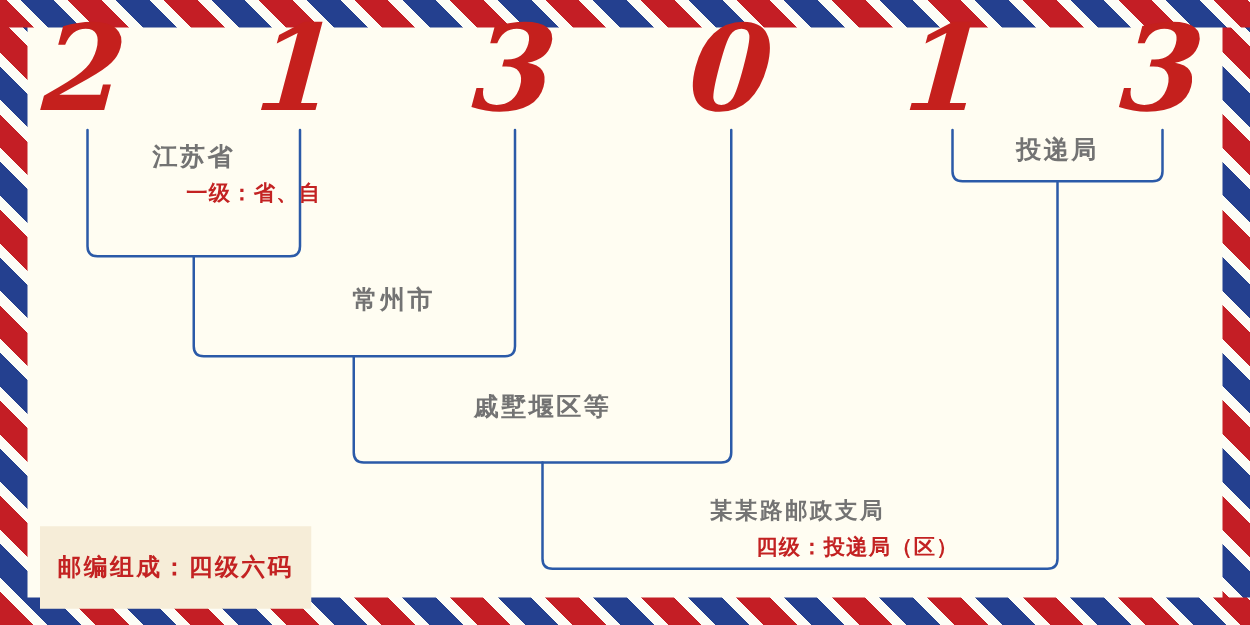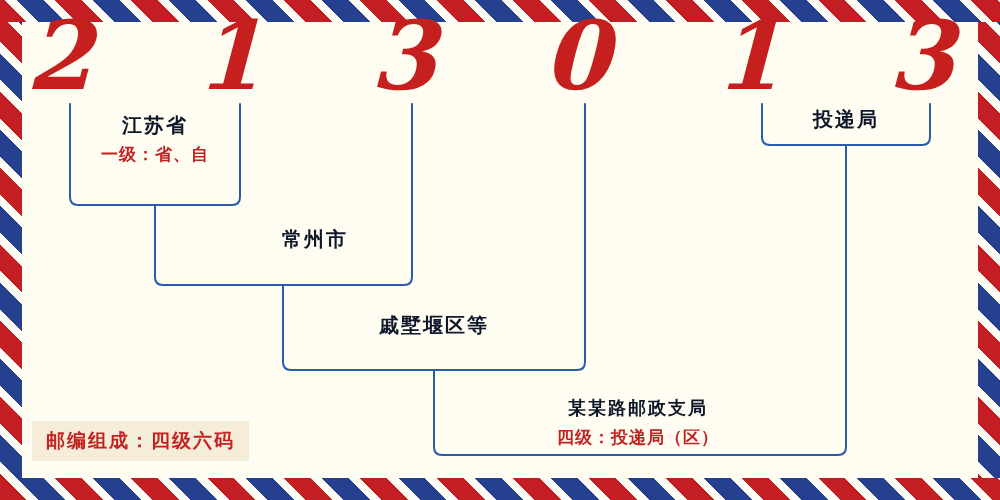--- a/index.html
+++ b/index.html
@@ -63,29 +63,29 @@
   .d5 { left: 712px; }
   .d6 { left: 885px; }
 
   .lbl {
     position: absolute;
     transform: translateX(-50%);
     white-space: nowrap;
     text-align: center;
     font-weight: bold;
   }
-  .lbl.blue { color: #0f172a; font-size: 20px; letter-spacing: 2px; }
-  .lbl.red  { color: #c32222; font-size: 17px; letter-spacing: 1px; }
+  .lbl.blue { color: #737373; font-size: 20px; letter-spacing: 2px; }
+  .lbl.red  { color: #c32222; font-size: 17px; letter-spacing: 1px; margin-left: 48px; }
 
   .footer-box {
     position: absolute;
     left: 32px;
     top: 421px;
     background: #f6edd8;
-    padding: 7px 14px;
+    padding: 20px 14px;
     font-size: 19px;
     font-weight: bold;
     color: #c32222;
     letter-spacing: 2px;
   }
 </style>
 </head>
 <body>
 
 <div class="canvas">

